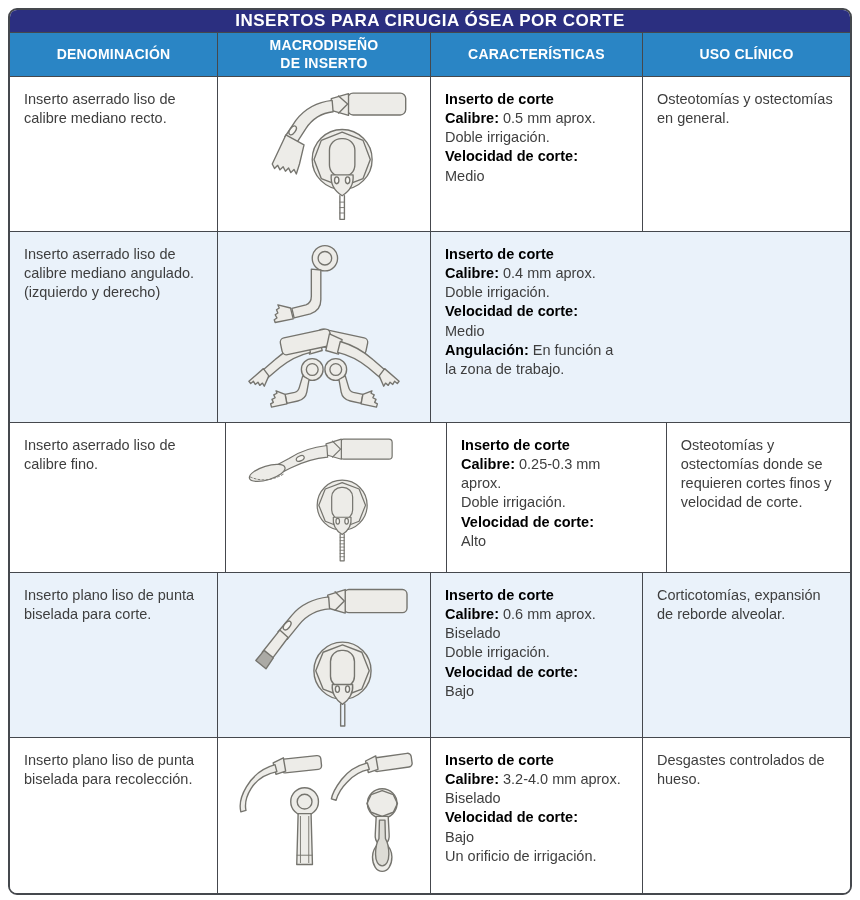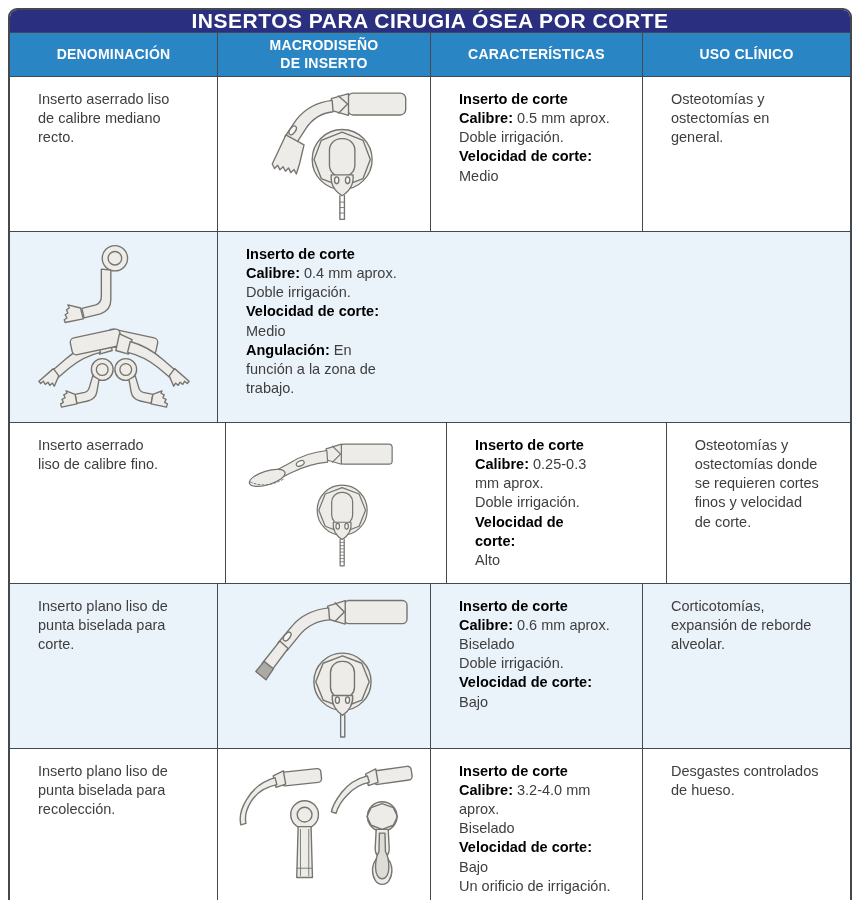--- a/index.html
+++ b/index.html
@@ -14,42 +14,42 @@
     width:860px;height:900px;background:#ffffff;position:relative;
     font-family:"Liberation Sans", sans-serif;color:var(--text);
     -webkit-font-smoothing:antialiased;
   }
   .frame{
     position:absolute;left:8px;top:8px;width:844px;box-sizing:border-box;
     border:2px solid var(--grid);border-radius:9px;overflow:hidden;background:#fff;
   }
   .title-bar{
     background:var(--navy);color:#fff;text-align:center;font-weight:bold;
-    font-size:21px;letter-spacing:.5px;padding:3px 0 3px;line-height:16px;
+    font-size:17px;letter-spacing:.5px;padding:3px 0 3px;line-height:16px;
   }
   .grid-cols{display:grid;grid-template-columns:208fr 214fr 213fr 209fr;}
   .header{background:var(--blue);border-top:1.5px solid var(--grid);}
   .header-cell{
     color:#fff;font-weight:bold;font-size:14px;text-align:center;
     display:flex;align-items:center;justify-content:center;
     white-space:pre-line;line-height:1.25;letter-spacing:.2px;
     min-height:43px;box-sizing:border-box;padding:4px 4px;
     border-left:1.5px solid var(--grid);
   }
   .header-cell:first-child{border-left:none;}
   .row{border-top:1.5px solid var(--grid);background:#fff;}
   .row.alt{background:var(--lightblue);}
   .row:nth-of-type(1){min-height:154px;}
   .row:nth-of-type(2){min-height:190px;}
   .row:nth-of-type(3){min-height:149px;gap:32px;}
   .row:nth-of-type(4){min-height:164px;}
   .row:nth-of-type(5){min-height:155px;}
   .cell{
     border-left:1.5px solid var(--grid);box-sizing:border-box;
-    padding:13px 28px;font-size:14.5px;line-height:1.32;color:var(--text);
+    padding:13px 14px;font-size:14.5px;line-height:1.32;color:var(--text);
   }
   .cell:first-child{border-left:none;}
   .fig-cell{display:flex;align-items:flex-start;justify-content:center;padding:8px 5px;}
   .fig{display:flex;align-items:center;justify-content:center;width:100%;height:100%;}
   .fig svg{display:block;margin:auto;}
   .char-line strong{color:#000000;}
   strong{font-weight:bold;}
 </style>
 </head>
 <body>
@@ -95,20 +95,23 @@
           <div class="char-line"><strong>Calibre:</strong> 0.5 mm aprox.</div>
           <div class="char-line">Doble irrigación.</div>
           <div class="char-line"><strong>Velocidad de corte:</strong></div>
           <div class="char-line">Medio</div>
         </div>
         <div class="cell">
           <div>Osteotomías y ostectomías en general.</div>
         </div>
       </div>
       <div class="row grid-cols alt">
+        <div class="cell">
+          <div>Inserto aserrado liso de calibre mediano angulado. (izquierdo y derecho)</div>
+        </div>
         <div class="cell fig-cell">
           <div class="fig">
             <svg width="190" height="174" viewBox="0 0 210 192">
               <g stroke="#75746e" stroke-width="1.5" fill="#edece8" stroke-linejoin="round" stroke-linecap="round">
 <circle cx="106" cy="20" r="14"></circle>
 <circle cx="106" cy="20" r="7.5" fill="none"></circle>
 <path d="M101.5 33 L101.5 66 C101.5 74 98 79 90 81.5 L72 86 L69.5 75.5 L85 71.5 C89.5 70 91 67.5 91 62 L91 32 Z"></path>
 <path d="M71 87 L51 91 L50 88 L53 86 L51 82.5 L54 80.5 L52.5 77 L55.5 75 L54 71.5 L68 75 Z"></path>
 <g id="r2grp">
 <rect x="97" y="103" width="56" height="19" rx="5" transform="rotate(12 125 112)"></rect>

